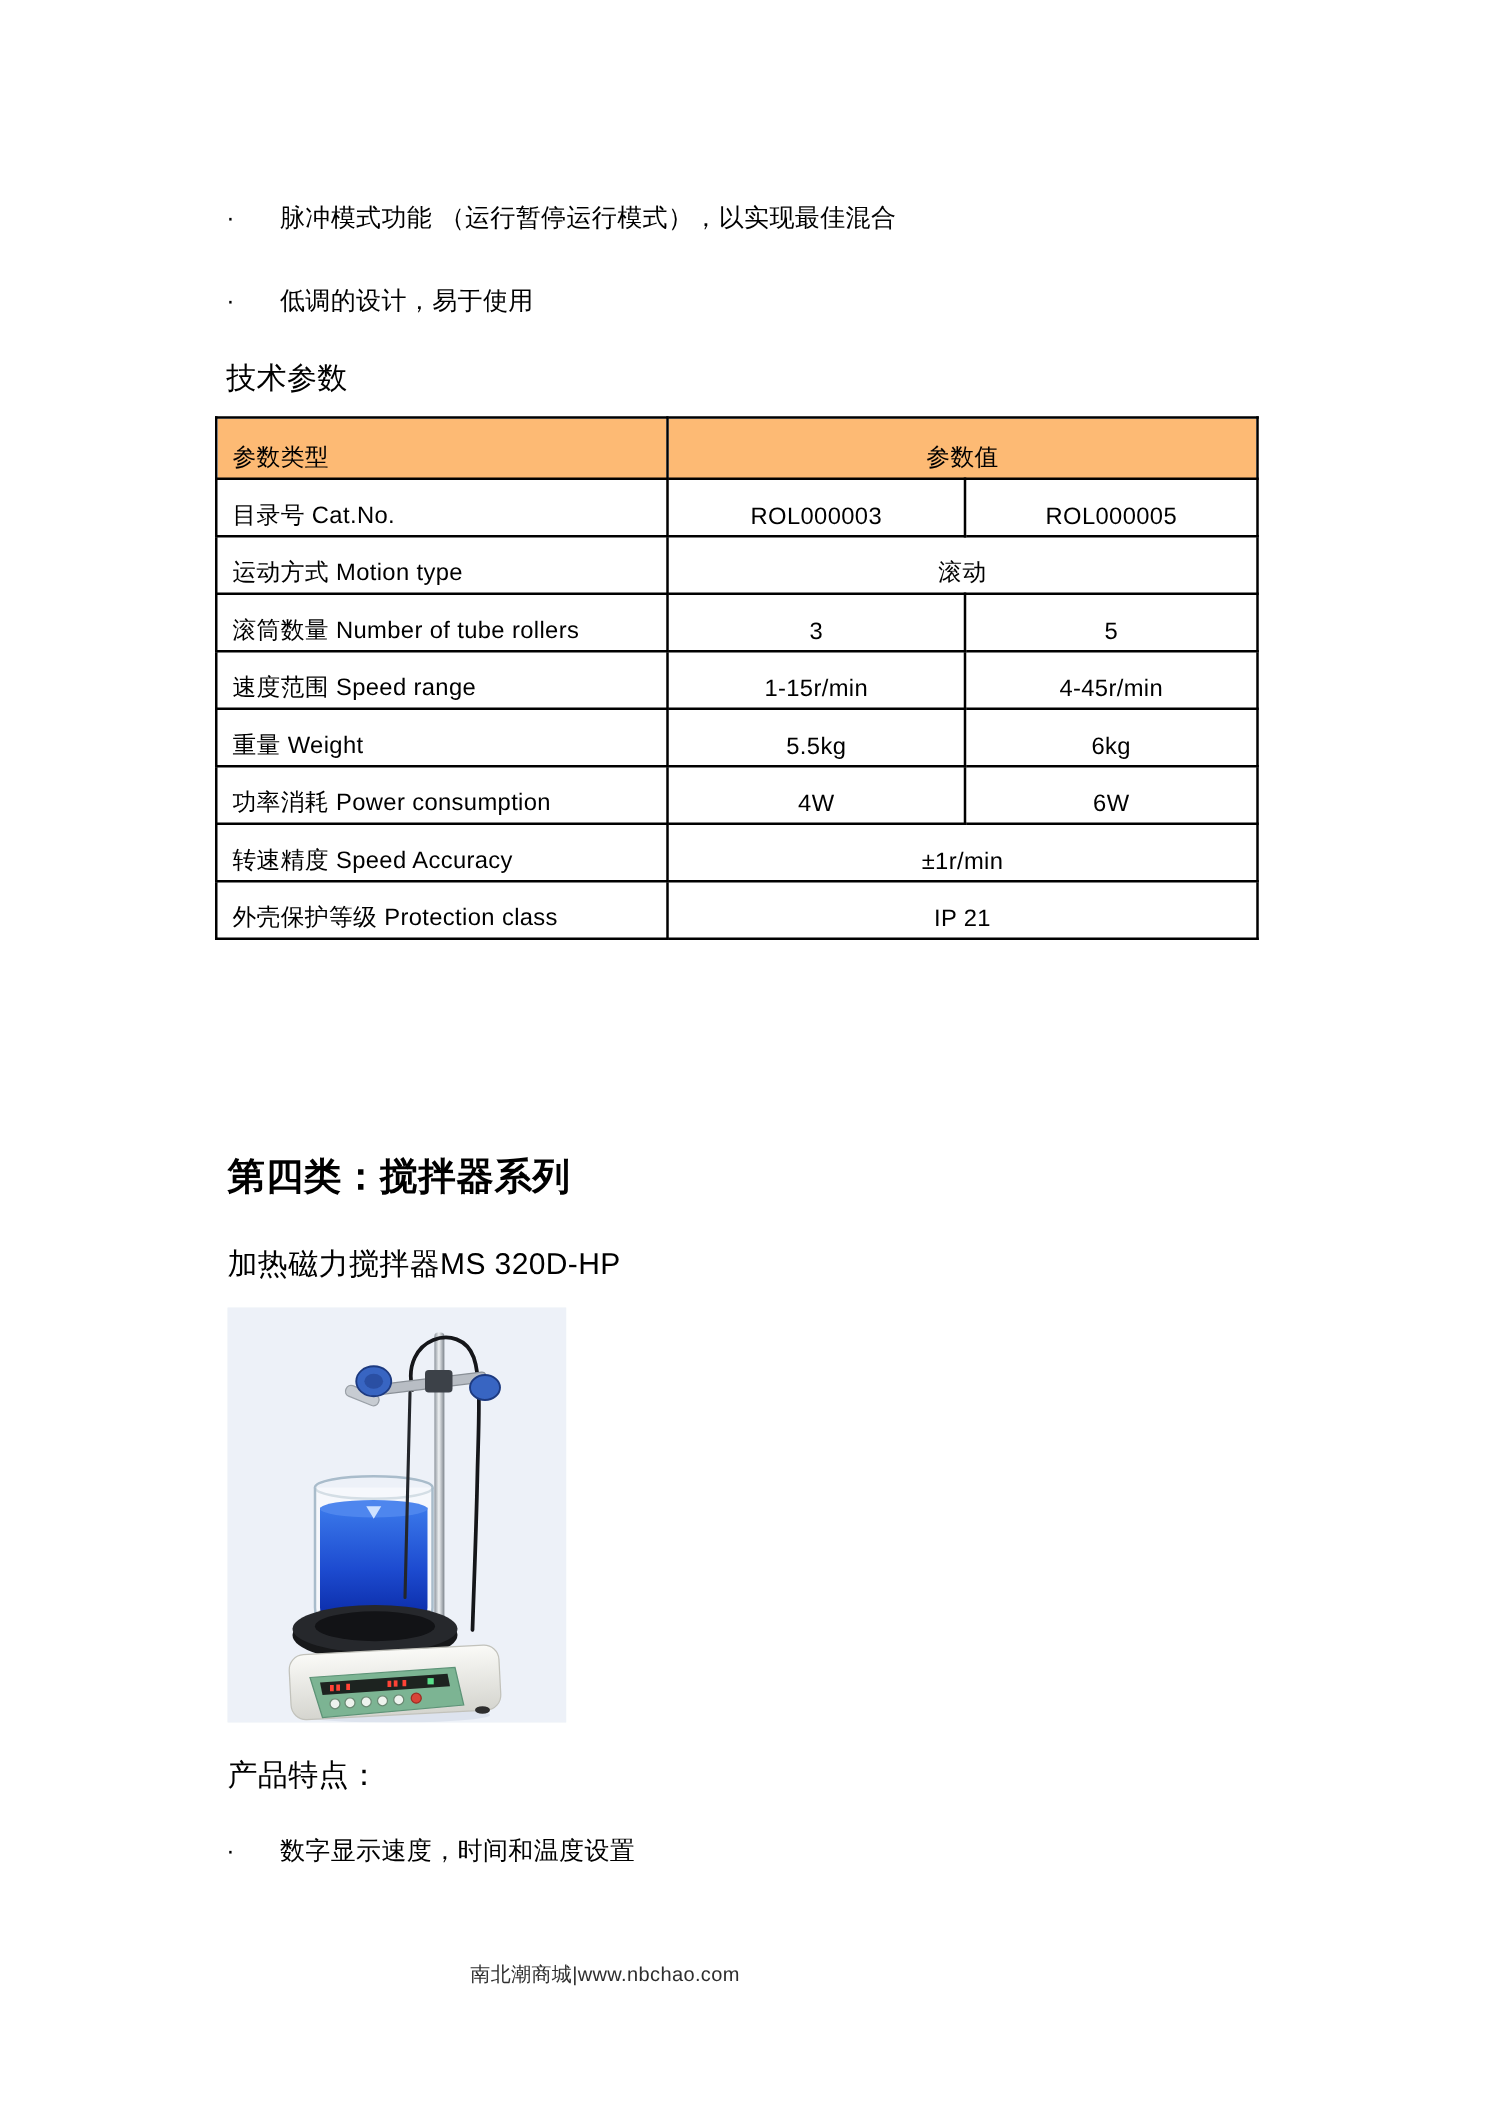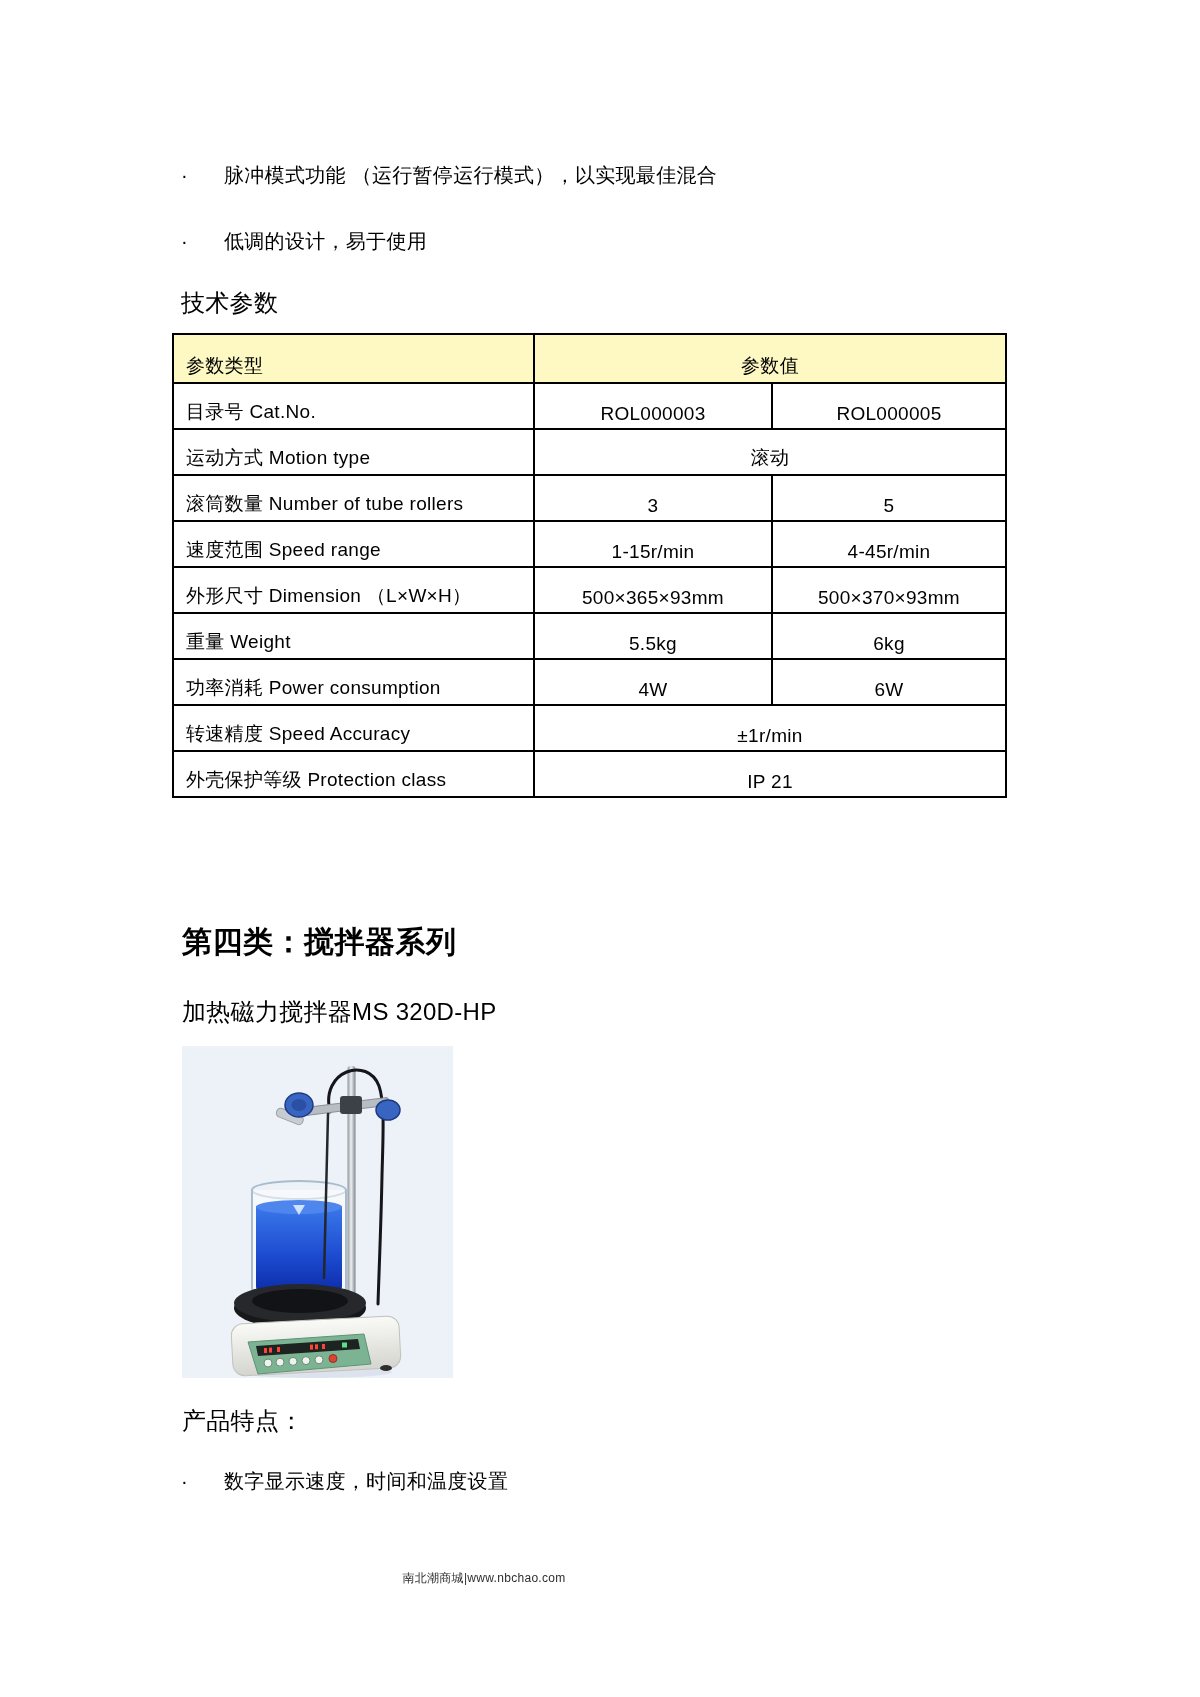--- a/index.html
+++ b/index.html
@@ -16,23 +16,23 @@
   table.spec{
     border-collapse:collapse;table-layout:fixed;width:833px;
     font-size:19px;letter-spacing:.3px;
   }
   table.spec td{
     border:2px solid #000;vertical-align:bottom;
     padding:0 6px 3px 6px;overflow:hidden;white-space:nowrap;
   }
   table.spec td.lbl{text-align:left;padding-left:12px;height:41px;}
   table.spec td.val{text-align:center;height:41px;}
-  table.spec tr.hdr td{background:#fef9c3;height:44px;}
+  table.spec tr.hdr td{background:#fdba74;height:44px;}
   .product-img{width:271px;height:332px;background:#edf1f8;}
-  .footer{width:968px;text-align:center;font-size:12px;color:#2e2e2e;letter-spacing:.3px;}
+  .footer{width:968px;text-align:center;font-size:16px;color:#2e2e2e;letter-spacing:.3px;}
   .footer .zh{font-family:"Liberation Serif","DejaVu Serif",serif;}
   .footer .url{font-family:"Liberation Sans","DejaVu Sans",sans-serif;}
 </style>
 </head>
 <body>
 
 <div>
 
   <div class="bullet abs" style="left:181px;top:162px;width:900px;">
     <span class="dot">·</span>
@@ -67,25 +67,20 @@
       </tr>
       <tr>
         <td class="lbl">滚筒数量  Number of tube rollers</td>
         <td class="val">3</td>
         <td class="val">5</td>
       </tr>
       <tr>
         <td class="lbl">速度范围  Speed range</td>
         <td class="val">1-15r/min</td>
         <td class="val">4-45r/min</td>
-      </tr>
-      <tr>
-        <td class="lbl">外形尺寸  Dimension （L×W×H）</td>
-        <td class="val">500×365×93mm</td>
-        <td class="val">500×370×93mm</td>
       </tr>
       <tr>
         <td class="lbl">重量  Weight</td>
         <td class="val">5.5kg</td>
         <td class="val">6kg</td>
       </tr>
       <tr>
         <td class="lbl">功率消耗  Power consumption</td>
         <td class="val">4W</td>
         <td class="val">6W</td>

